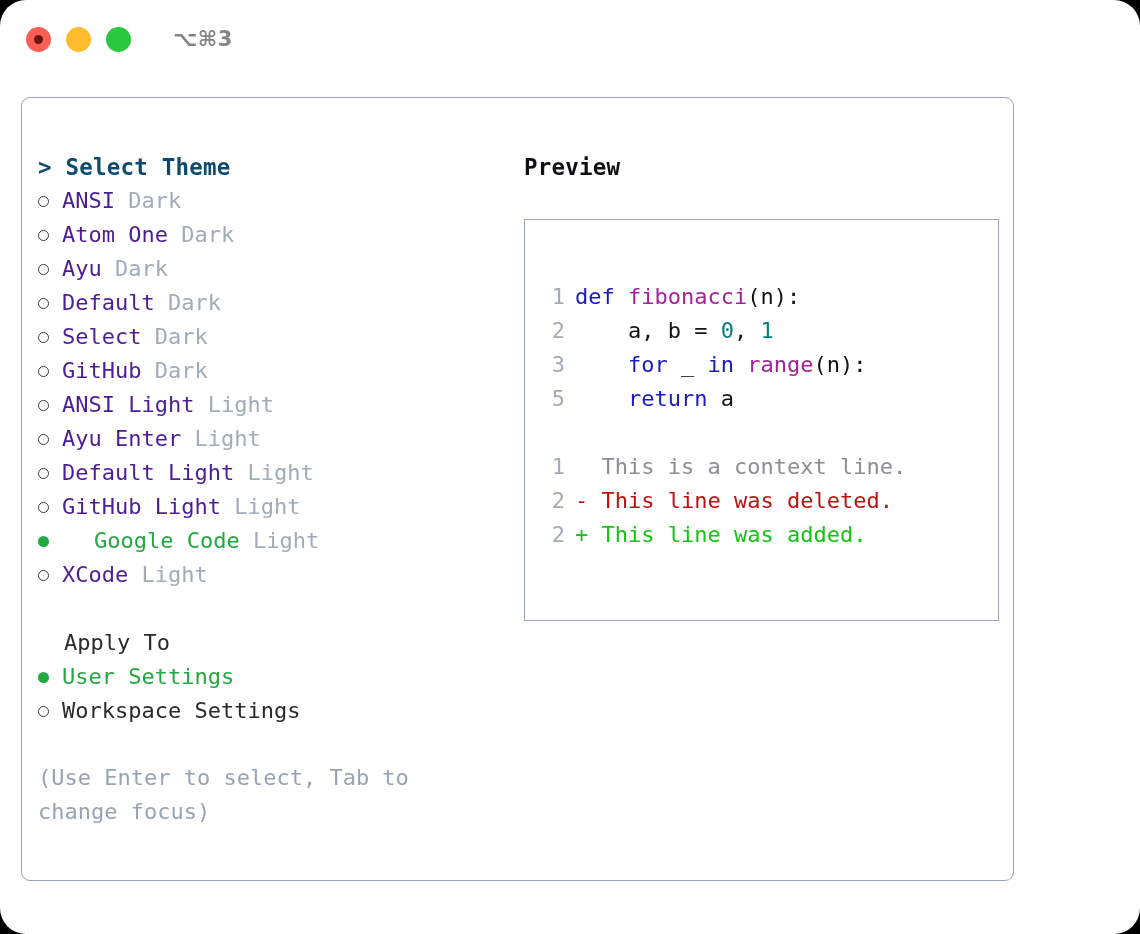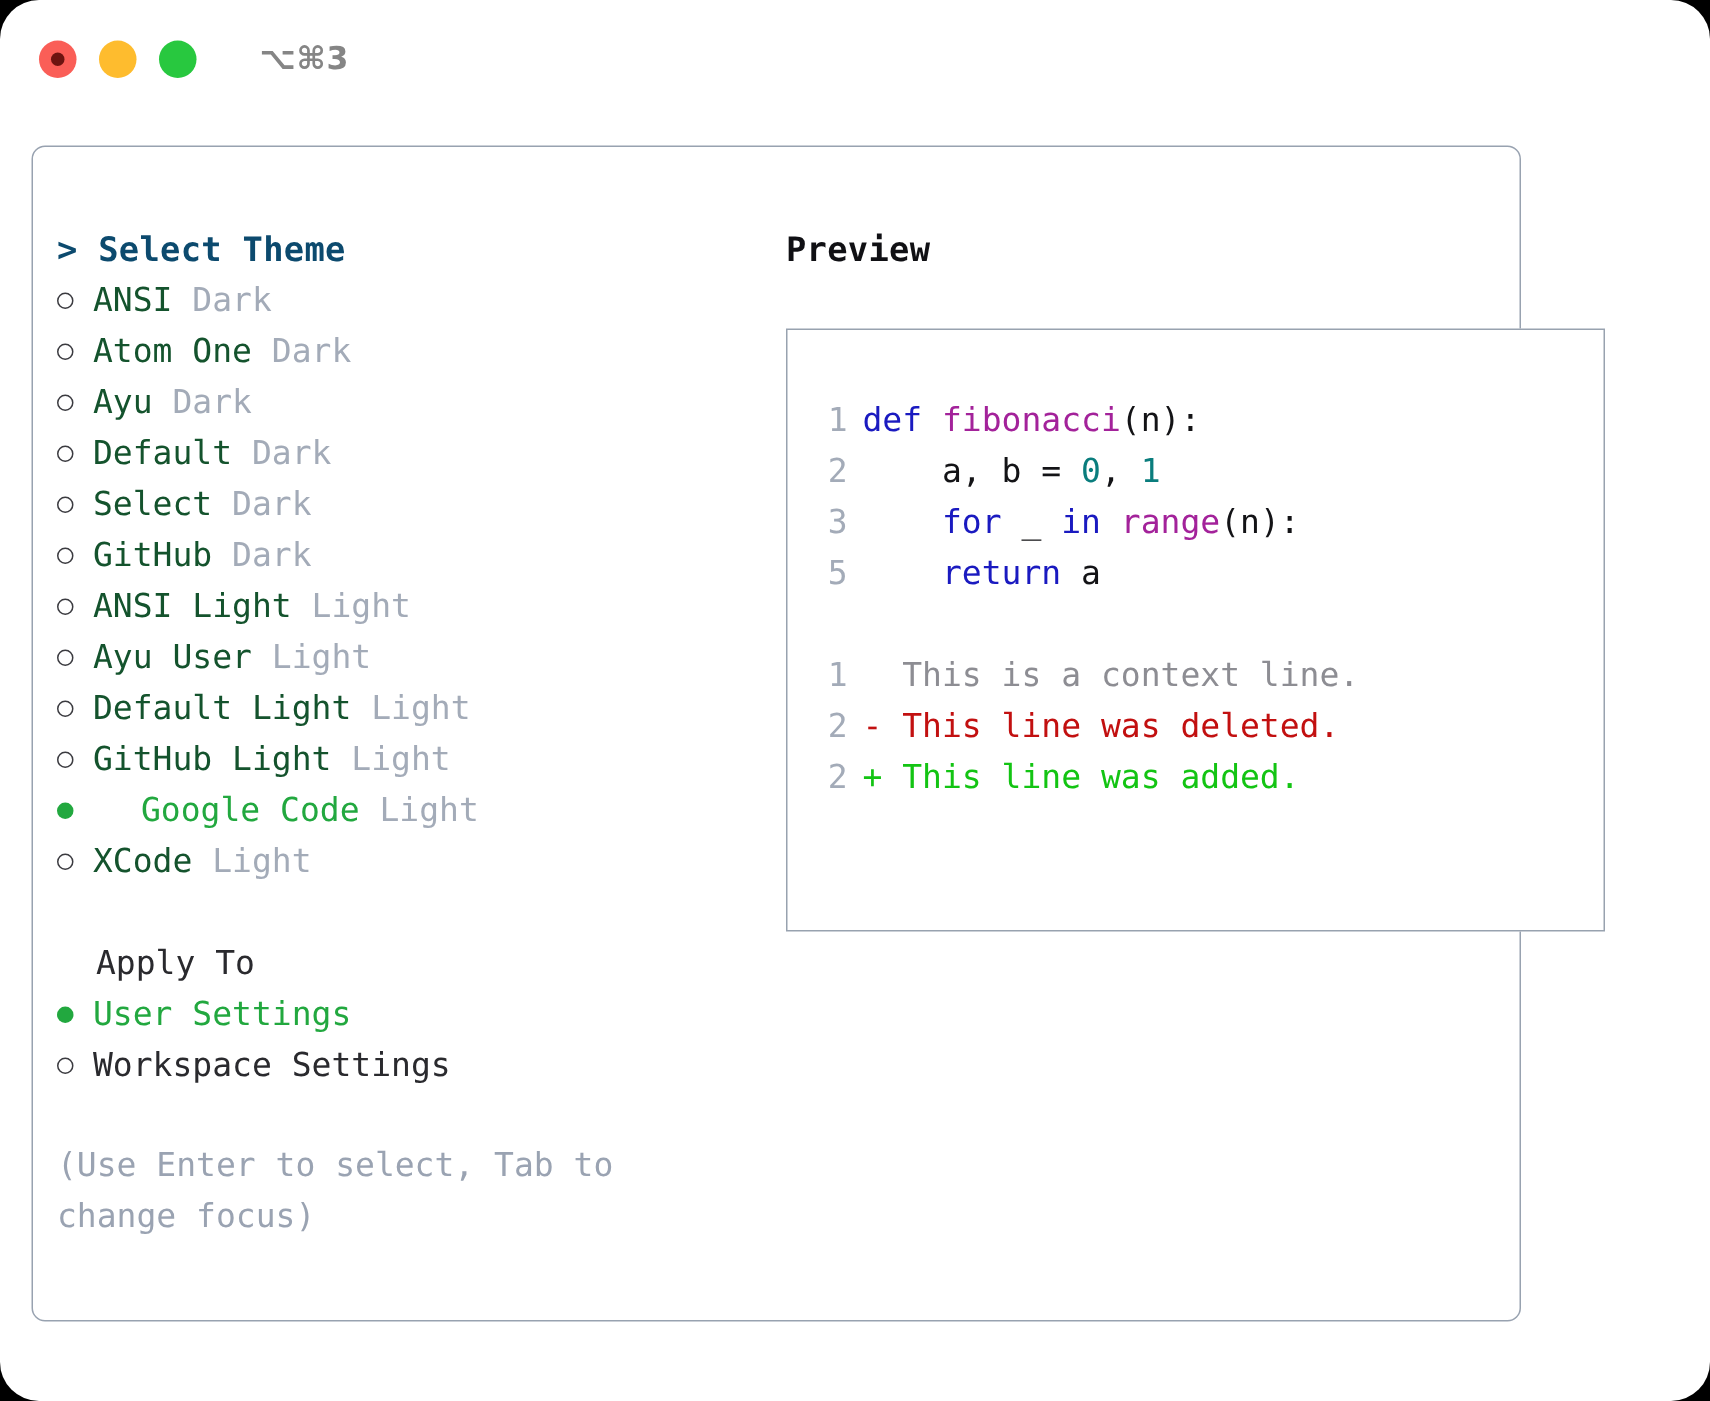--- a/index.html
+++ b/index.html
@@ -116,21 +116,21 @@
     vertical-align: 1px;
   }
   .bullet-dot.empty {
     border: 1.6px solid #3b3b40;
     box-sizing: border-box;
     background: transparent;
   }
   .bullet-dot.filled {
     background: #22a83f;
   }
-  .theme-name { color: #14532d; }
+  .theme-name { color: #4c1d95; }
   .theme-name.selected { color: #22a83f; margin-left: 32px; }
   .theme-variant {
     color: #a3abb8;
   }
 
   
   #apply-section {
     position: absolute;
     left: 16px;
     top: 528px;
@@ -169,26 +169,26 @@
   #preview-title {
     font-size: 22.5px;
     font-weight: bold;
     color: #101014;
     height: 34px;
     line-height: 34px;
     letter-spacing: 0.2px;
   }
   #preview-box {
     margin-top: 35px;
-    width: 546px;
+    width: 475px;
     height: 402px;
     border: 1.5px solid #98a2af;
     box-sizing: border-box;
     background: #ffffff;
-    padding: 44px 0 0 18px;
+    padding: 60px 0 0 18px;
   }
   .code-line {
     font-size: 22px;
     line-height: 34px;
     white-space: pre;
     color: #131316;
   }
   .lineno {
     display: inline-block;
     width: 22px;
@@ -222,21 +222,21 @@
     <div id="theme-column">
       <div id="select-theme-header">&gt; Select Theme</div>
       <div id="theme-rows">
           <div class="list-row"><span class="bullet"><span class="bullet-dot empty"></span></span><span class="theme-name">ANSI</span> <span class="theme-variant">Dark</span></div>
           <div class="list-row"><span class="bullet"><span class="bullet-dot empty"></span></span><span class="theme-name">Atom One</span> <span class="theme-variant">Dark</span></div>
           <div class="list-row"><span class="bullet"><span class="bullet-dot empty"></span></span><span class="theme-name">Ayu</span> <span class="theme-variant">Dark</span></div>
           <div class="list-row"><span class="bullet"><span class="bullet-dot empty"></span></span><span class="theme-name">Default</span> <span class="theme-variant">Dark</span></div>
           <div class="list-row"><span class="bullet"><span class="bullet-dot empty"></span></span><span class="theme-name">Select</span> <span class="theme-variant">Dark</span></div>
           <div class="list-row"><span class="bullet"><span class="bullet-dot empty"></span></span><span class="theme-name">GitHub</span> <span class="theme-variant">Dark</span></div>
           <div class="list-row"><span class="bullet"><span class="bullet-dot empty"></span></span><span class="theme-name">ANSI Light</span> <span class="theme-variant">Light</span></div>
-          <div class="list-row"><span class="bullet"><span class="bullet-dot empty"></span></span><span class="theme-name">Ayu User</span> <span class="theme-variant">Light</span></div>
+          <div class="list-row"><span class="bullet"><span class="bullet-dot empty"></span></span><span class="theme-name">Ayu Enter</span> <span class="theme-variant">Light</span></div>
           <div class="list-row"><span class="bullet"><span class="bullet-dot empty"></span></span><span class="theme-name">Default Light</span> <span class="theme-variant">Light</span></div>
           <div class="list-row"><span class="bullet"><span class="bullet-dot empty"></span></span><span class="theme-name">GitHub Light</span> <span class="theme-variant">Light</span></div>
           <div class="list-row"><span class="bullet"><span class="bullet-dot filled"></span></span><span class="theme-name selected">Google Code</span> <span class="theme-variant">Light</span></div>
           <div class="list-row"><span class="bullet"><span class="bullet-dot empty"></span></span><span class="theme-name">XCode</span> <span class="theme-variant">Light</span></div>
         </div>
     </div>
 
     <div id="apply-section">
       <div id="apply-to-label">Apply To</div>
       <div id="apply-rows">

